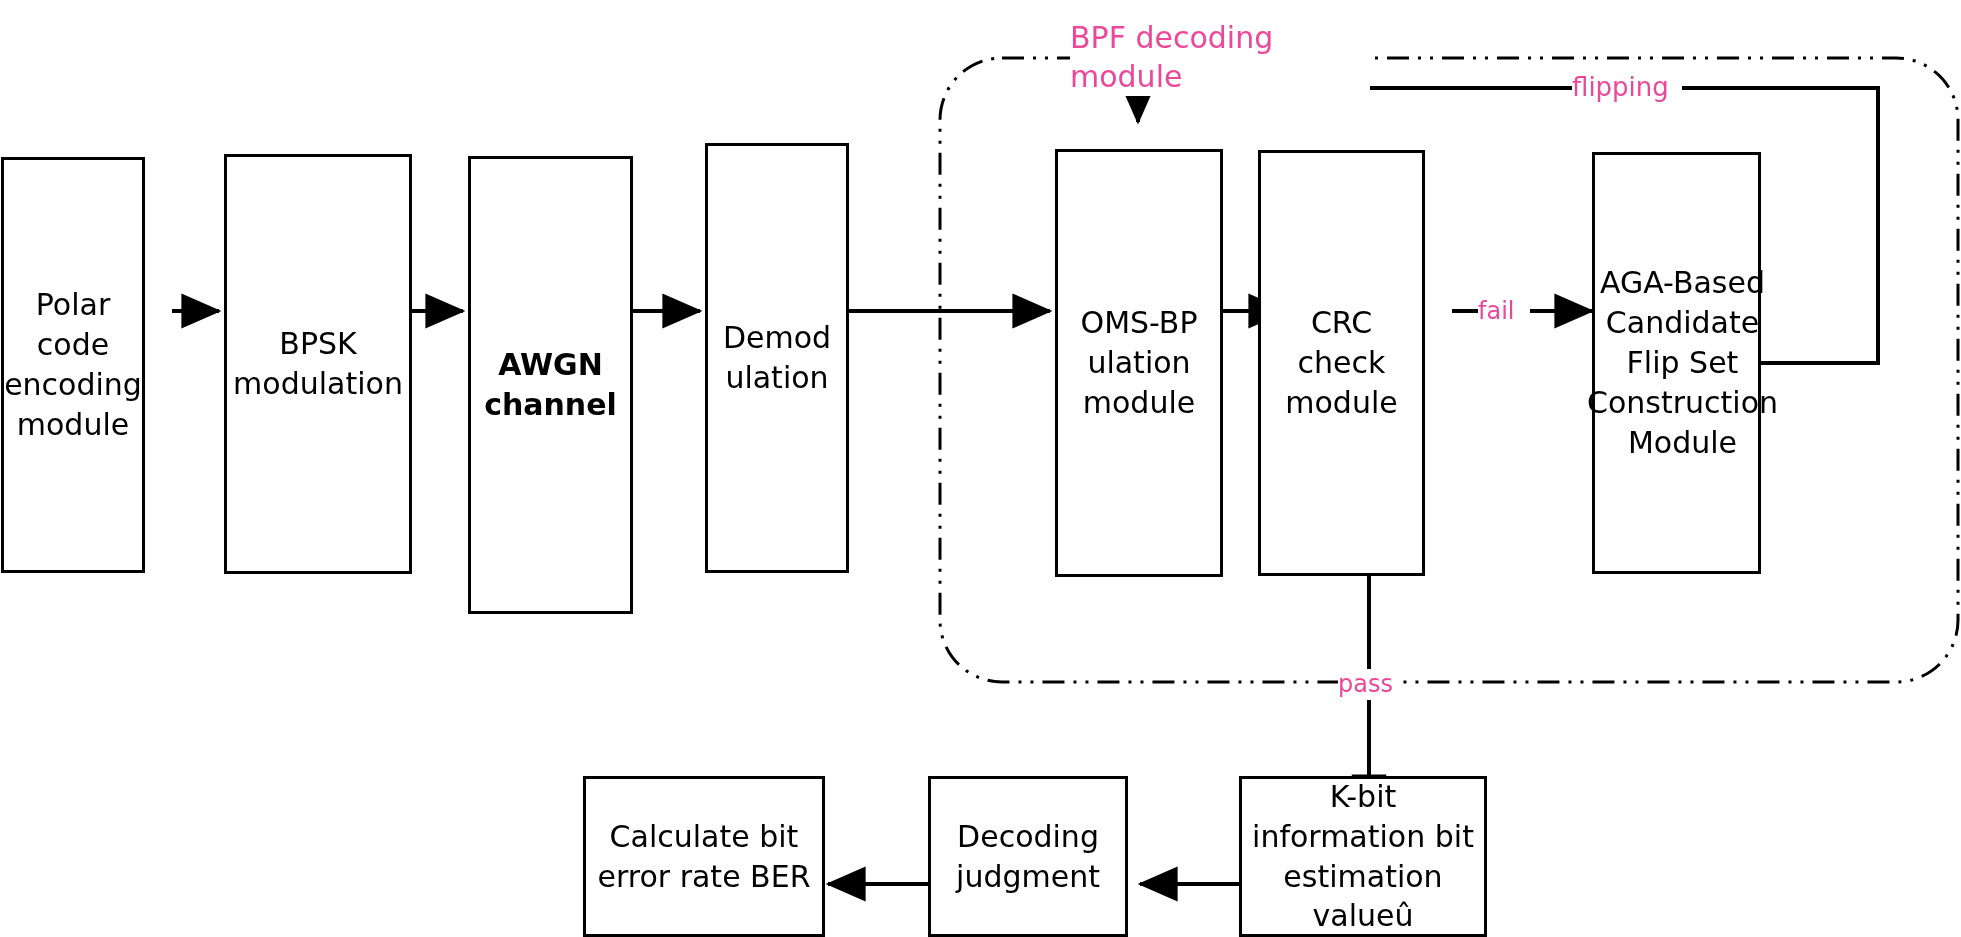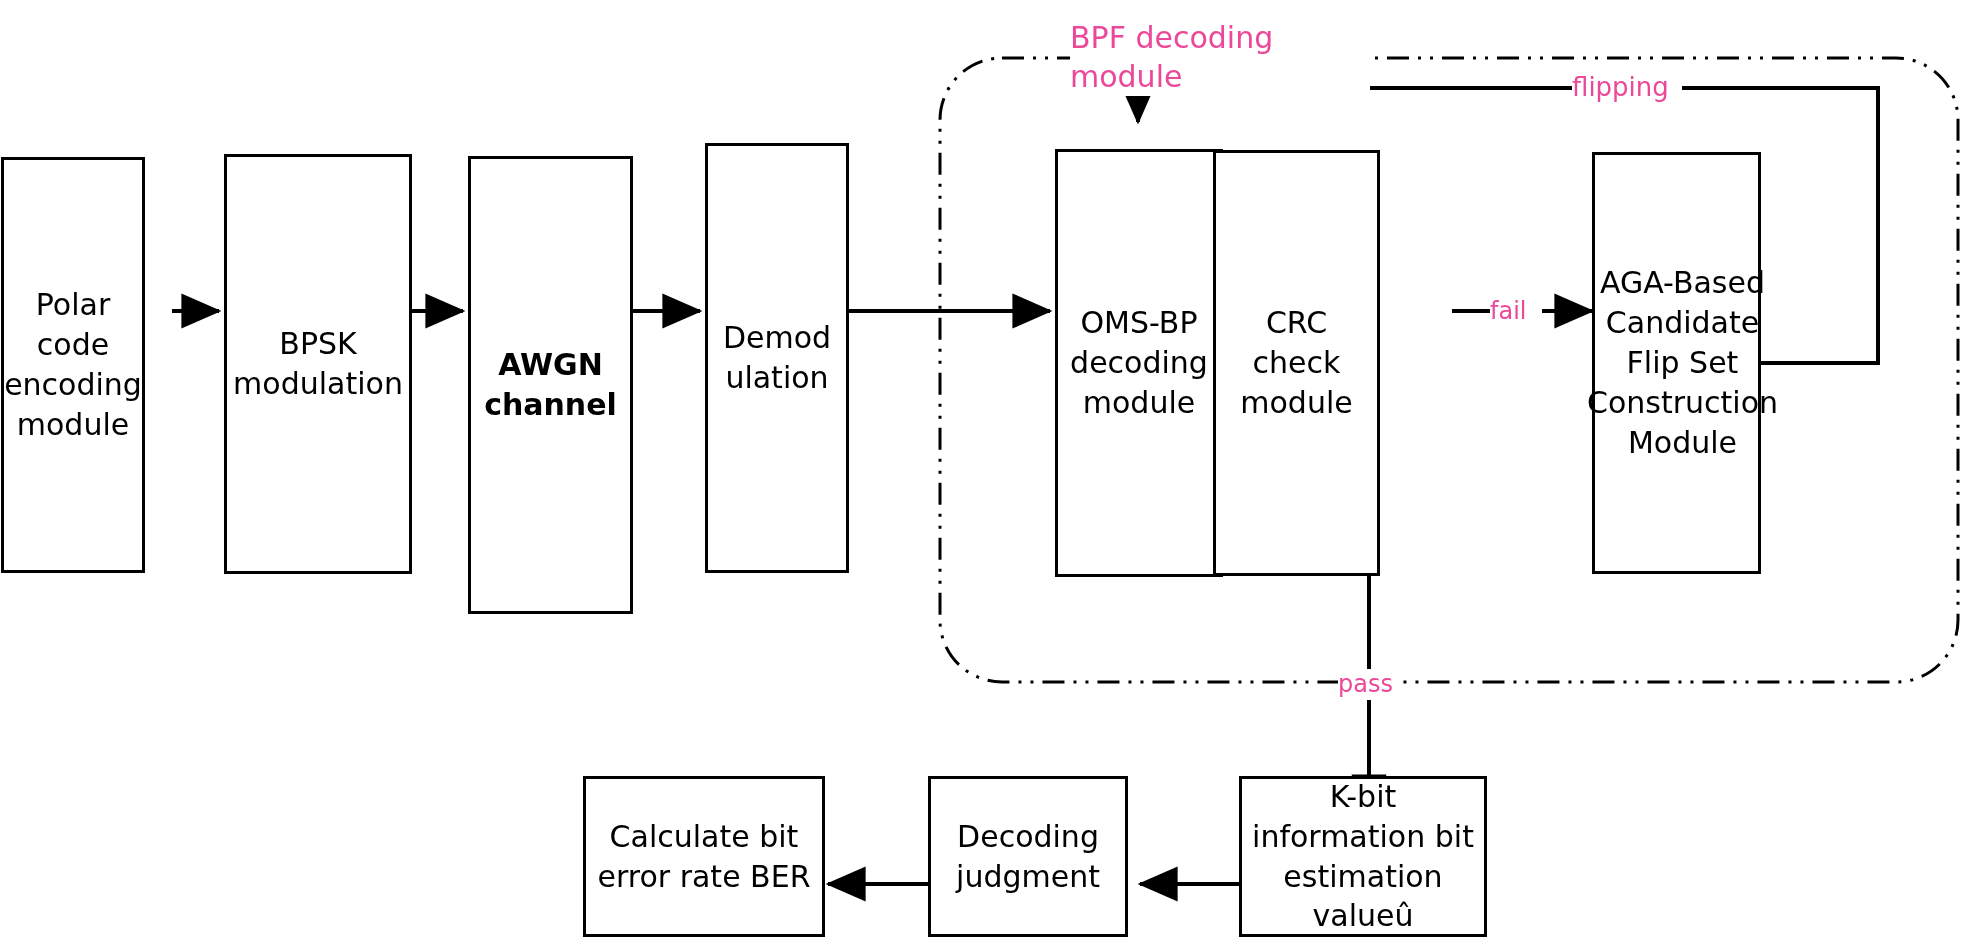--- a/index.html
+++ b/index.html
@@ -104,25 +104,25 @@
 channel</span>
   </div>
 
   <div class="blk" style="left:705px; top:143px; width:144px; height:430px;">
     <span class="blk-label">Demod
 ulation</span>
   </div>
 
   <div class="blk" style="left:1055px; top:149px; width:168px; height:428px;">
     <span class="blk-label">OMS-BP
-decoding
+ulation
 module</span>
   </div>
 
-  <div class="blk" style="left:1213px; top:150px; width:167px; height:426px;">
+  <div class="blk" style="left:1258px; top:150px; width:167px; height:426px;">
     <span class="blk-label">CRC
 check
 module</span>
   </div>
 
   <div class="blk" style="left:1592px; top:152px; width:169px; height:422px;padding-left:12px;">
     <span class="blk-label">AGA-Based
 Candidate
 Flip Set
 Construction
@@ -138,19 +138,19 @@
     <span class="blk-label">Decoding
 judgment</span>
   </div>
 
   <div class="blk" style="left:583px; top:776px; width:242px; height:161px;">
     <span class="blk-label">Calculate bit
 error rate BER</span>
   </div>
 
 
-  <div class="edge-label lbl-fail" style="left:1478px; top:296px; width:52px;margin-left:12px;">fail</div>
+  <div class="edge-label lbl-fail" style="left:1478px; top:296px; width:52px;">fail</div>
 
   <div class="edge-label lbl-pass" style="left:1338px; top:669px; width:64px;">pass</div>
 
   <div class="edge-label lbl-flip" style="left:1572px; top:71px; width:110px;">flipping</div>
 
 </div>
 
 </body></html>

